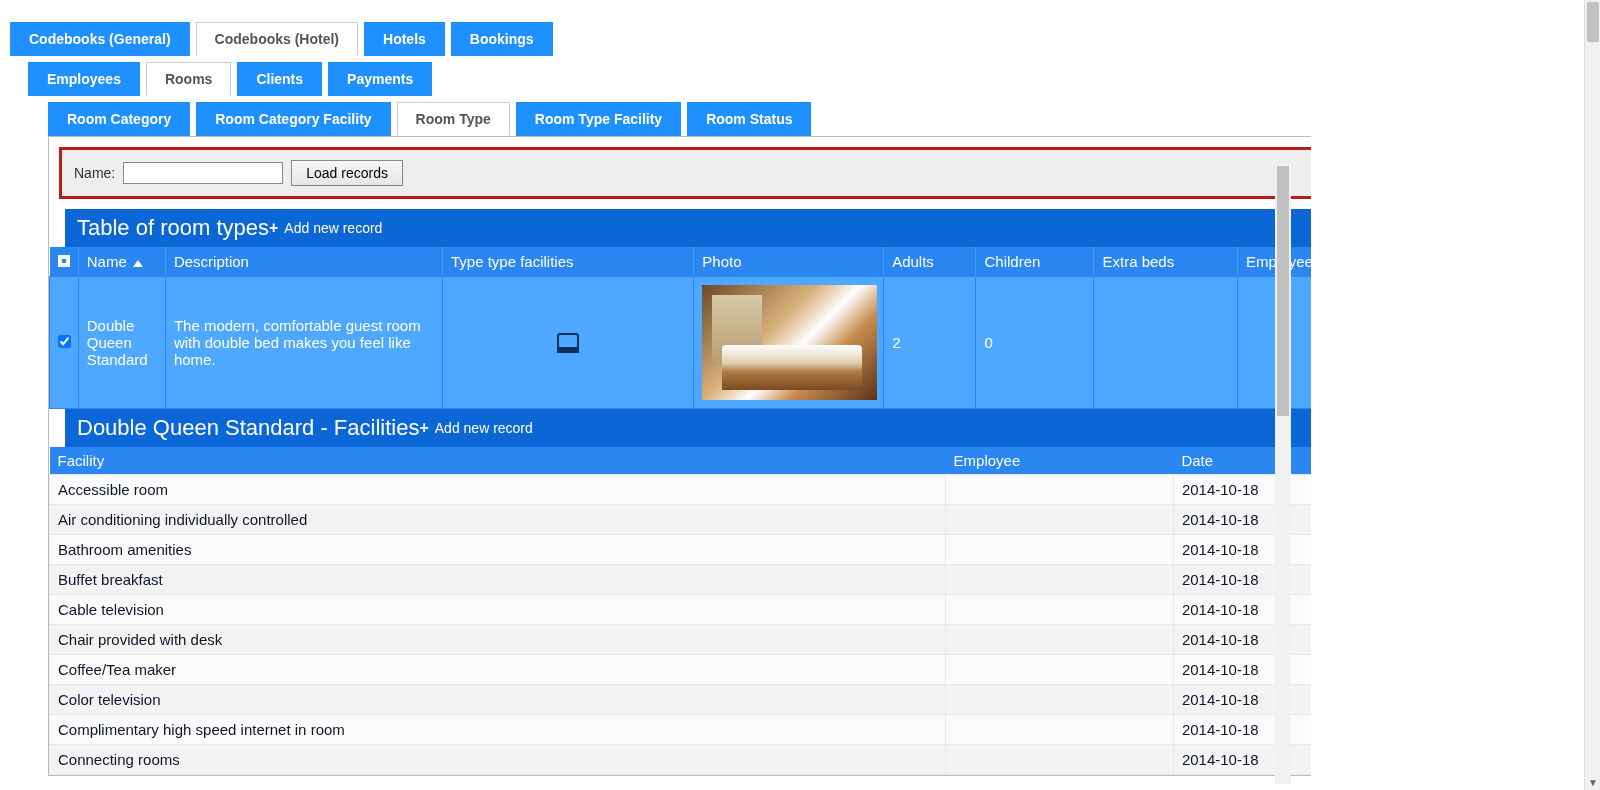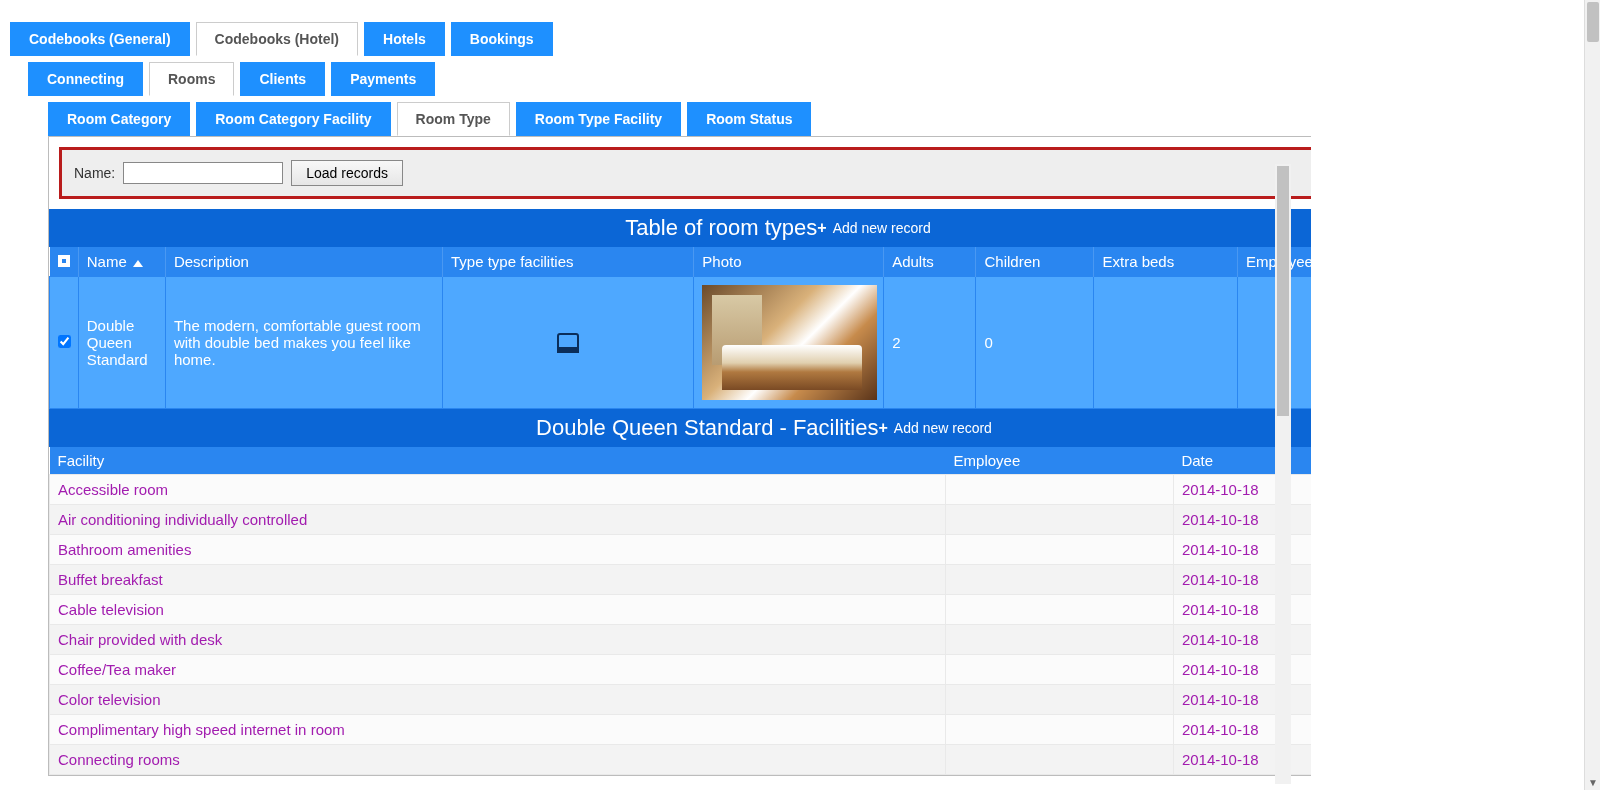--- a/index.html
+++ b/index.html
@@ -115,21 +115,22 @@
 
   
   .panel-title {
     background: #0b66d6;
     color: #fff;
     font-size: 22px;
     font-weight: 300;
     padding: 6px 12px;
     display:flex;
     align-items:center;
-    justify-content:center;
+    justify-content:flex-start;
+    margin-left:16px;
   }
   .add-record {
     font-size: 14px; font-weight: 400;
     display:flex; align-items:center; gap:6px;
     cursor:pointer;
   }
   .add-record .plus {
     font-weight:bold; font-size:16px;
   }
 
@@ -196,42 +197,42 @@
     position:absolute; right:10px; top:4px;
     color:#083a77; font-size:22px; font-weight:bold;
     cursor:pointer;
   }
   table.facilities { width:100%; border-collapse: collapse; border-radius: 18px; }
   table.facilities thead th {
     background: #2a86f0; color:#fff; font-weight:400;
     text-align:left; padding:5px 8px; font-size:15px;
   }
   table.facilities tbody td {
-    background:#fbfbfb; color:#a21caf;
+    background:#fbfbfb; color:#0f172a;
     padding:5px 8px; border:1px solid #e9e9e9;
     font-size:15px;
   }
   table.facilities tbody tr:nth-child(even) td { background:#f3f3f3; }
   .row-actions { text-align:center; white-space:nowrap; }
   .row-actions svg { width:16px;height:16px; fill:#888; cursor:pointer; margin:0 2px;}
 </style>
 </head>
 <body>
 
 <div class="page-scroll">
 
   <div class="tabs" id="tabs1">
       <div class="tab">Codebooks (General)</div>
       <div class="tab active">Codebooks (Hotel)</div>
       <div class="tab">Hotels</div>
       <div class="tab">Bookings</div>
     </div>
 
   <div class="tabs level2" id="tabs2">
-      <div class="tab">Connecting</div>
+      <div class="tab">Employees</div>
       <div class="tab active">Rooms</div>
       <div class="tab">Clients</div>
       <div class="tab">Payments</div>
     </div>
 
   <div class="tabs level3" id="tabs3">
       <div class="tab">Room Category</div>
       <div class="tab">Room Category Facility</div>
       <div class="tab active">Room Type</div>
       <div class="tab">Room Type Facility</div>

